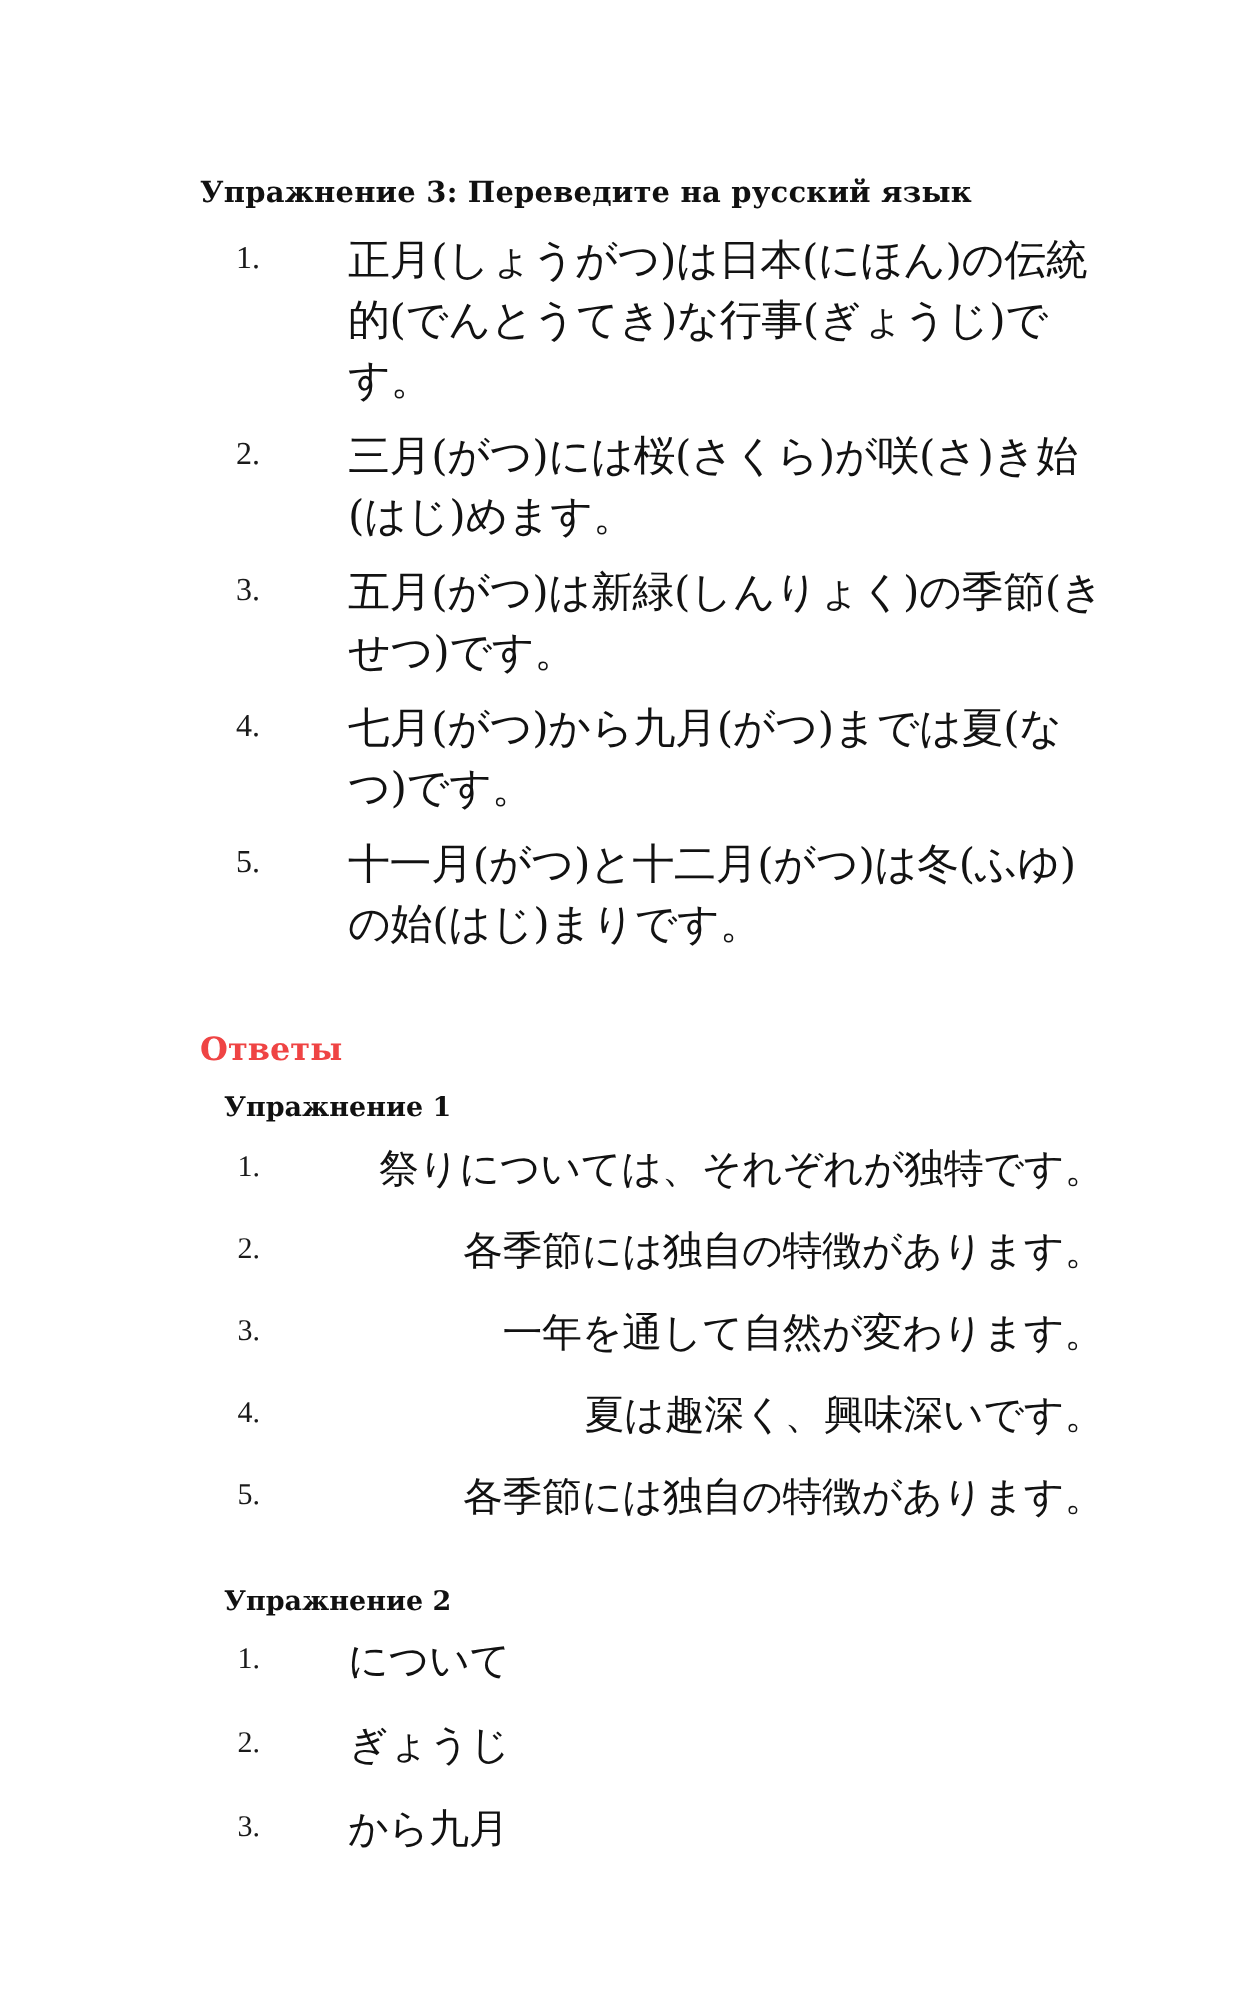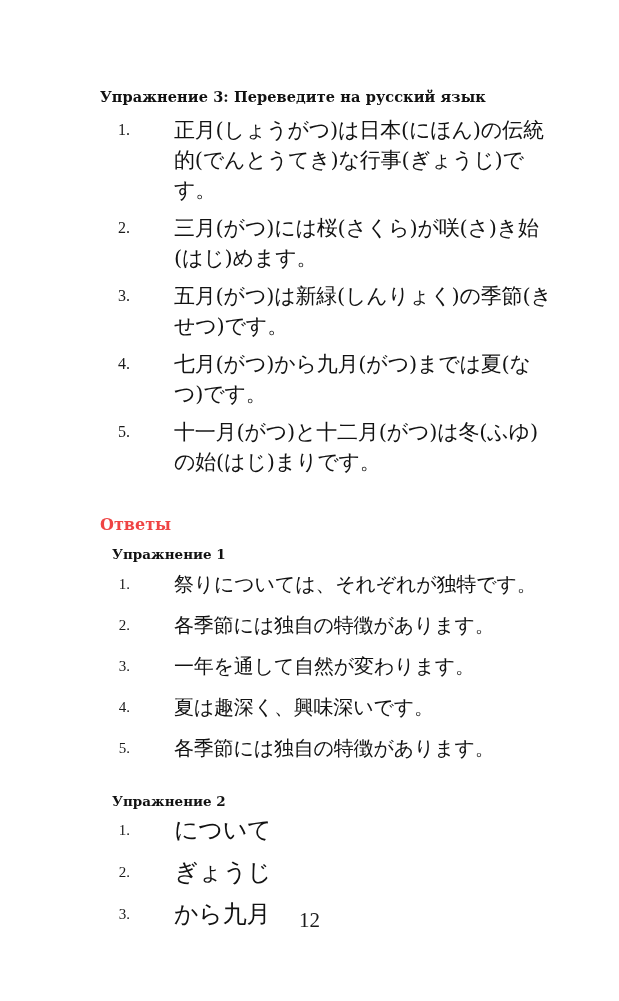--- a/index.html
+++ b/index.html
@@ -75,24 +75,24 @@
     font-family: "DejaVu Serif", serif;
     font-size: 21px;
     line-height: 30px;
     color: #121212;
     letter-spacing: -0.2px;
     margin-left: 32px;
   }
   .block-gap-lg { height: 30px; }
   .block-gap-md { height: 18px; }
   ol.answer-list > li { margin-bottom: 13px; }
-  ol.answer-list .jp-text { font-size: 20px; line-height: 28px; }
+  ol.answer-list .jp-text { font-size: 20px; line-height: 28px; text-align: right; }
   ol.answer-list .num { line-height: 28px; font-size: 15px; }
   ol.short-list > li { margin-bottom: 16px; }
-  ol.short-list .jp-text { font-size: 24px; line-height: 26px; }
+  ol.short-list .jp-text { font-size: 20px; line-height: 26px; }
   ol.short-list .num { line-height: 26px; font-size: 15px; }
   .page-number {
     position: absolute;
     left: 0;
     right: 0;
     top: 908px;
     text-align: center;
     font-family: "Liberation Serif", serif;
     font-size: 21px;
     color: #1a1a1a;
@@ -172,14 +172,13 @@
         <span class="jp-text">ぎょうじ</span>
       </li>
       <li>
         <span class="num">3.</span>
         <span class="jp-text">から九月</span>
       </li>
     </ol>
 
   </div>
 
-  <div class="page-number">12</div>
 </div>
 
 </body></html>

